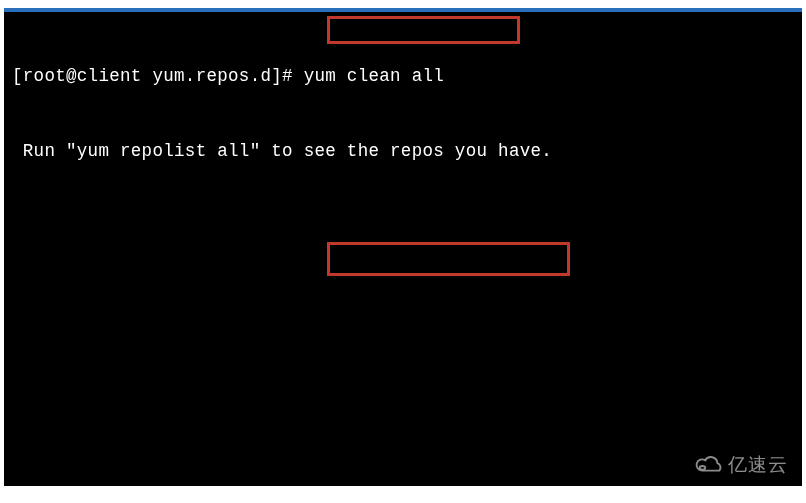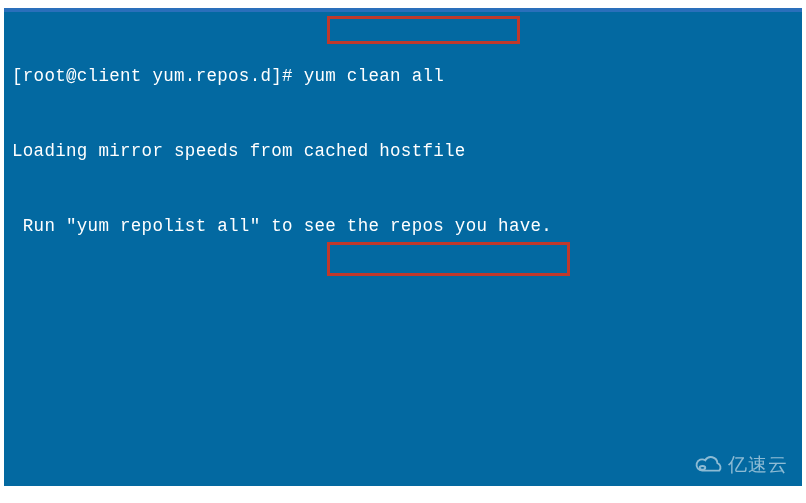--- a/index.html
+++ b/index.html
@@ -10,21 +10,21 @@
       position: relative;
       font-family: "Consolas", "Monaco", "Courier New", monospace;
       overflow: hidden;
     }
     .terminal-wrap {
       position: absolute;
       left: 4px;
       top: 8px;
       width: 798px;
       height: 478px;
-      background: #0369a1;
+      background: #000000;
       border-top: 4px solid #2a6fbb;
     }
     .terminal {
       padding: 2px 6px 6px 8px;
       color: #fff;
       font-size: 17.5px;
       line-height: 25px;
       white-space: pre;
       letter-spacing: 0.3px;
     }
@@ -55,21 +55,20 @@
       stroke: #fff;
       stroke-width: 2;
     }
   </style>
 </head>
 <body>
 
 <div class="terminal-wrap">
   <div class="terminal">
     <span class="line"><span>[root@client yum.repos.d]# </span><span>yum clean all</span></span>
-    <span class="line">Loading mirror speeds from cached hostfile</span>
     <span class="line"> Run "yum repolist all" to see the repos you have.</span>
     
     
     
     
 
     <div class="red-box" id="box1" style="left: 323px; top: 4px; width: 193px; height: 28px;"></div>
     <div class="red-box" id="box2" style="left: 323px; top: 230px; width: 243px; height: 34px;"></div>
   </div>
 

